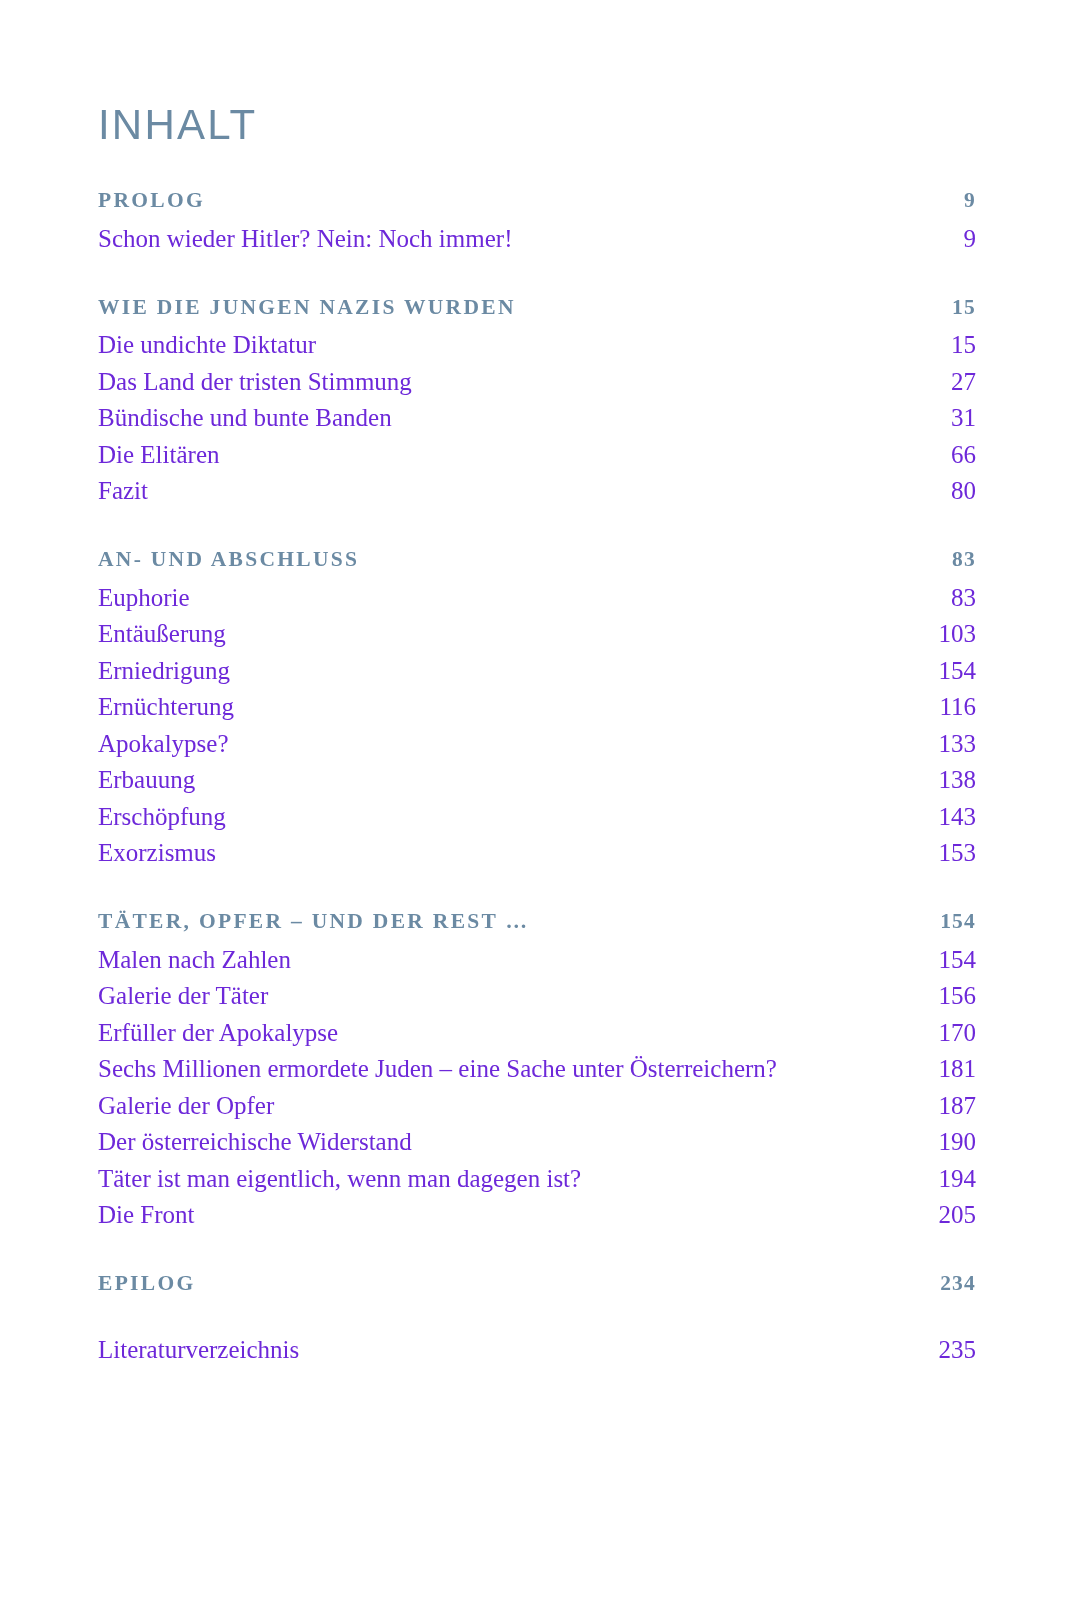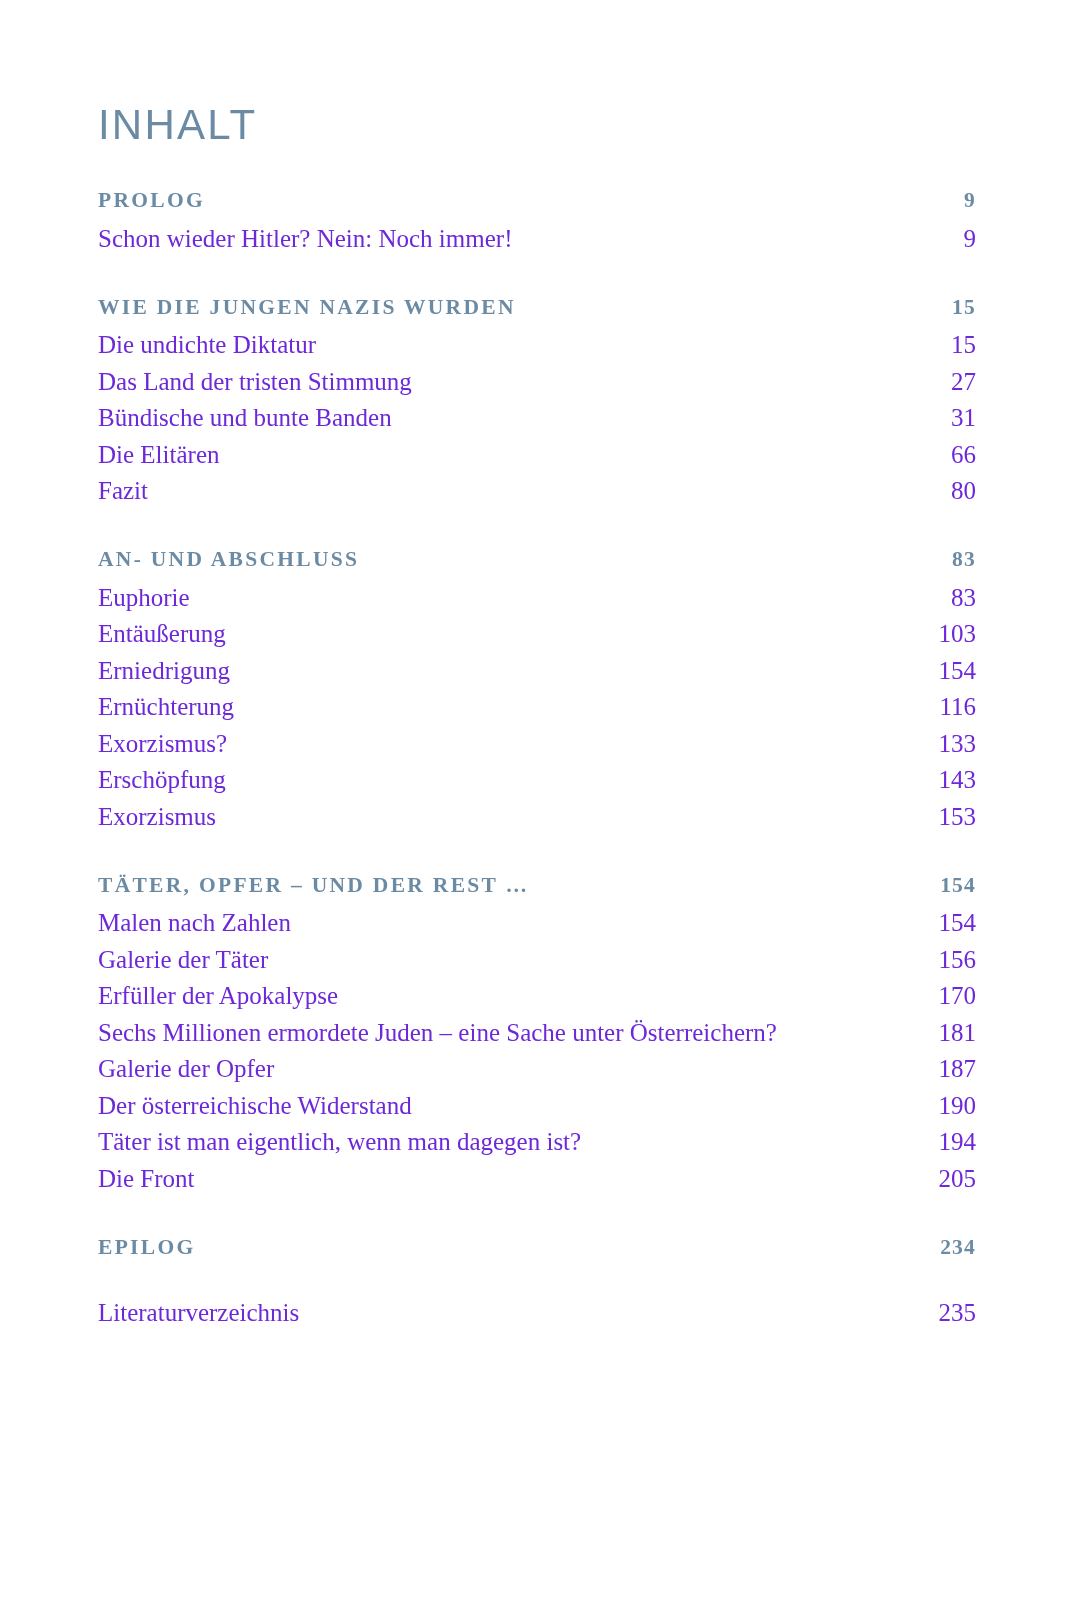--- a/index.html
+++ b/index.html
@@ -165,22 +165,26 @@
           </div>
           <div class="row entry">
             <span class="label">Erniedrigung</span>
             <span class="num">154</span>
           </div>
           <div class="row entry">
             <span class="label">Ernüchterung</span>
             <span class="num">116</span>
           </div>
           <div class="row entry">
-            <span class="label">Exorzismus?</span>
+            <span class="label">Apokalypse?</span>
             <span class="num">133</span>
+          </div>
+          <div class="row entry">
+            <span class="label">Erbauung</span>
+            <span class="num">138</span>
           </div>
           <div class="row entry">
             <span class="label">Erschöpfung</span>
             <span class="num">143</span>
           </div>
           <div class="row entry">
             <span class="label">Exorzismus</span>
             <span class="num">153</span>
           </div>
         </div>

